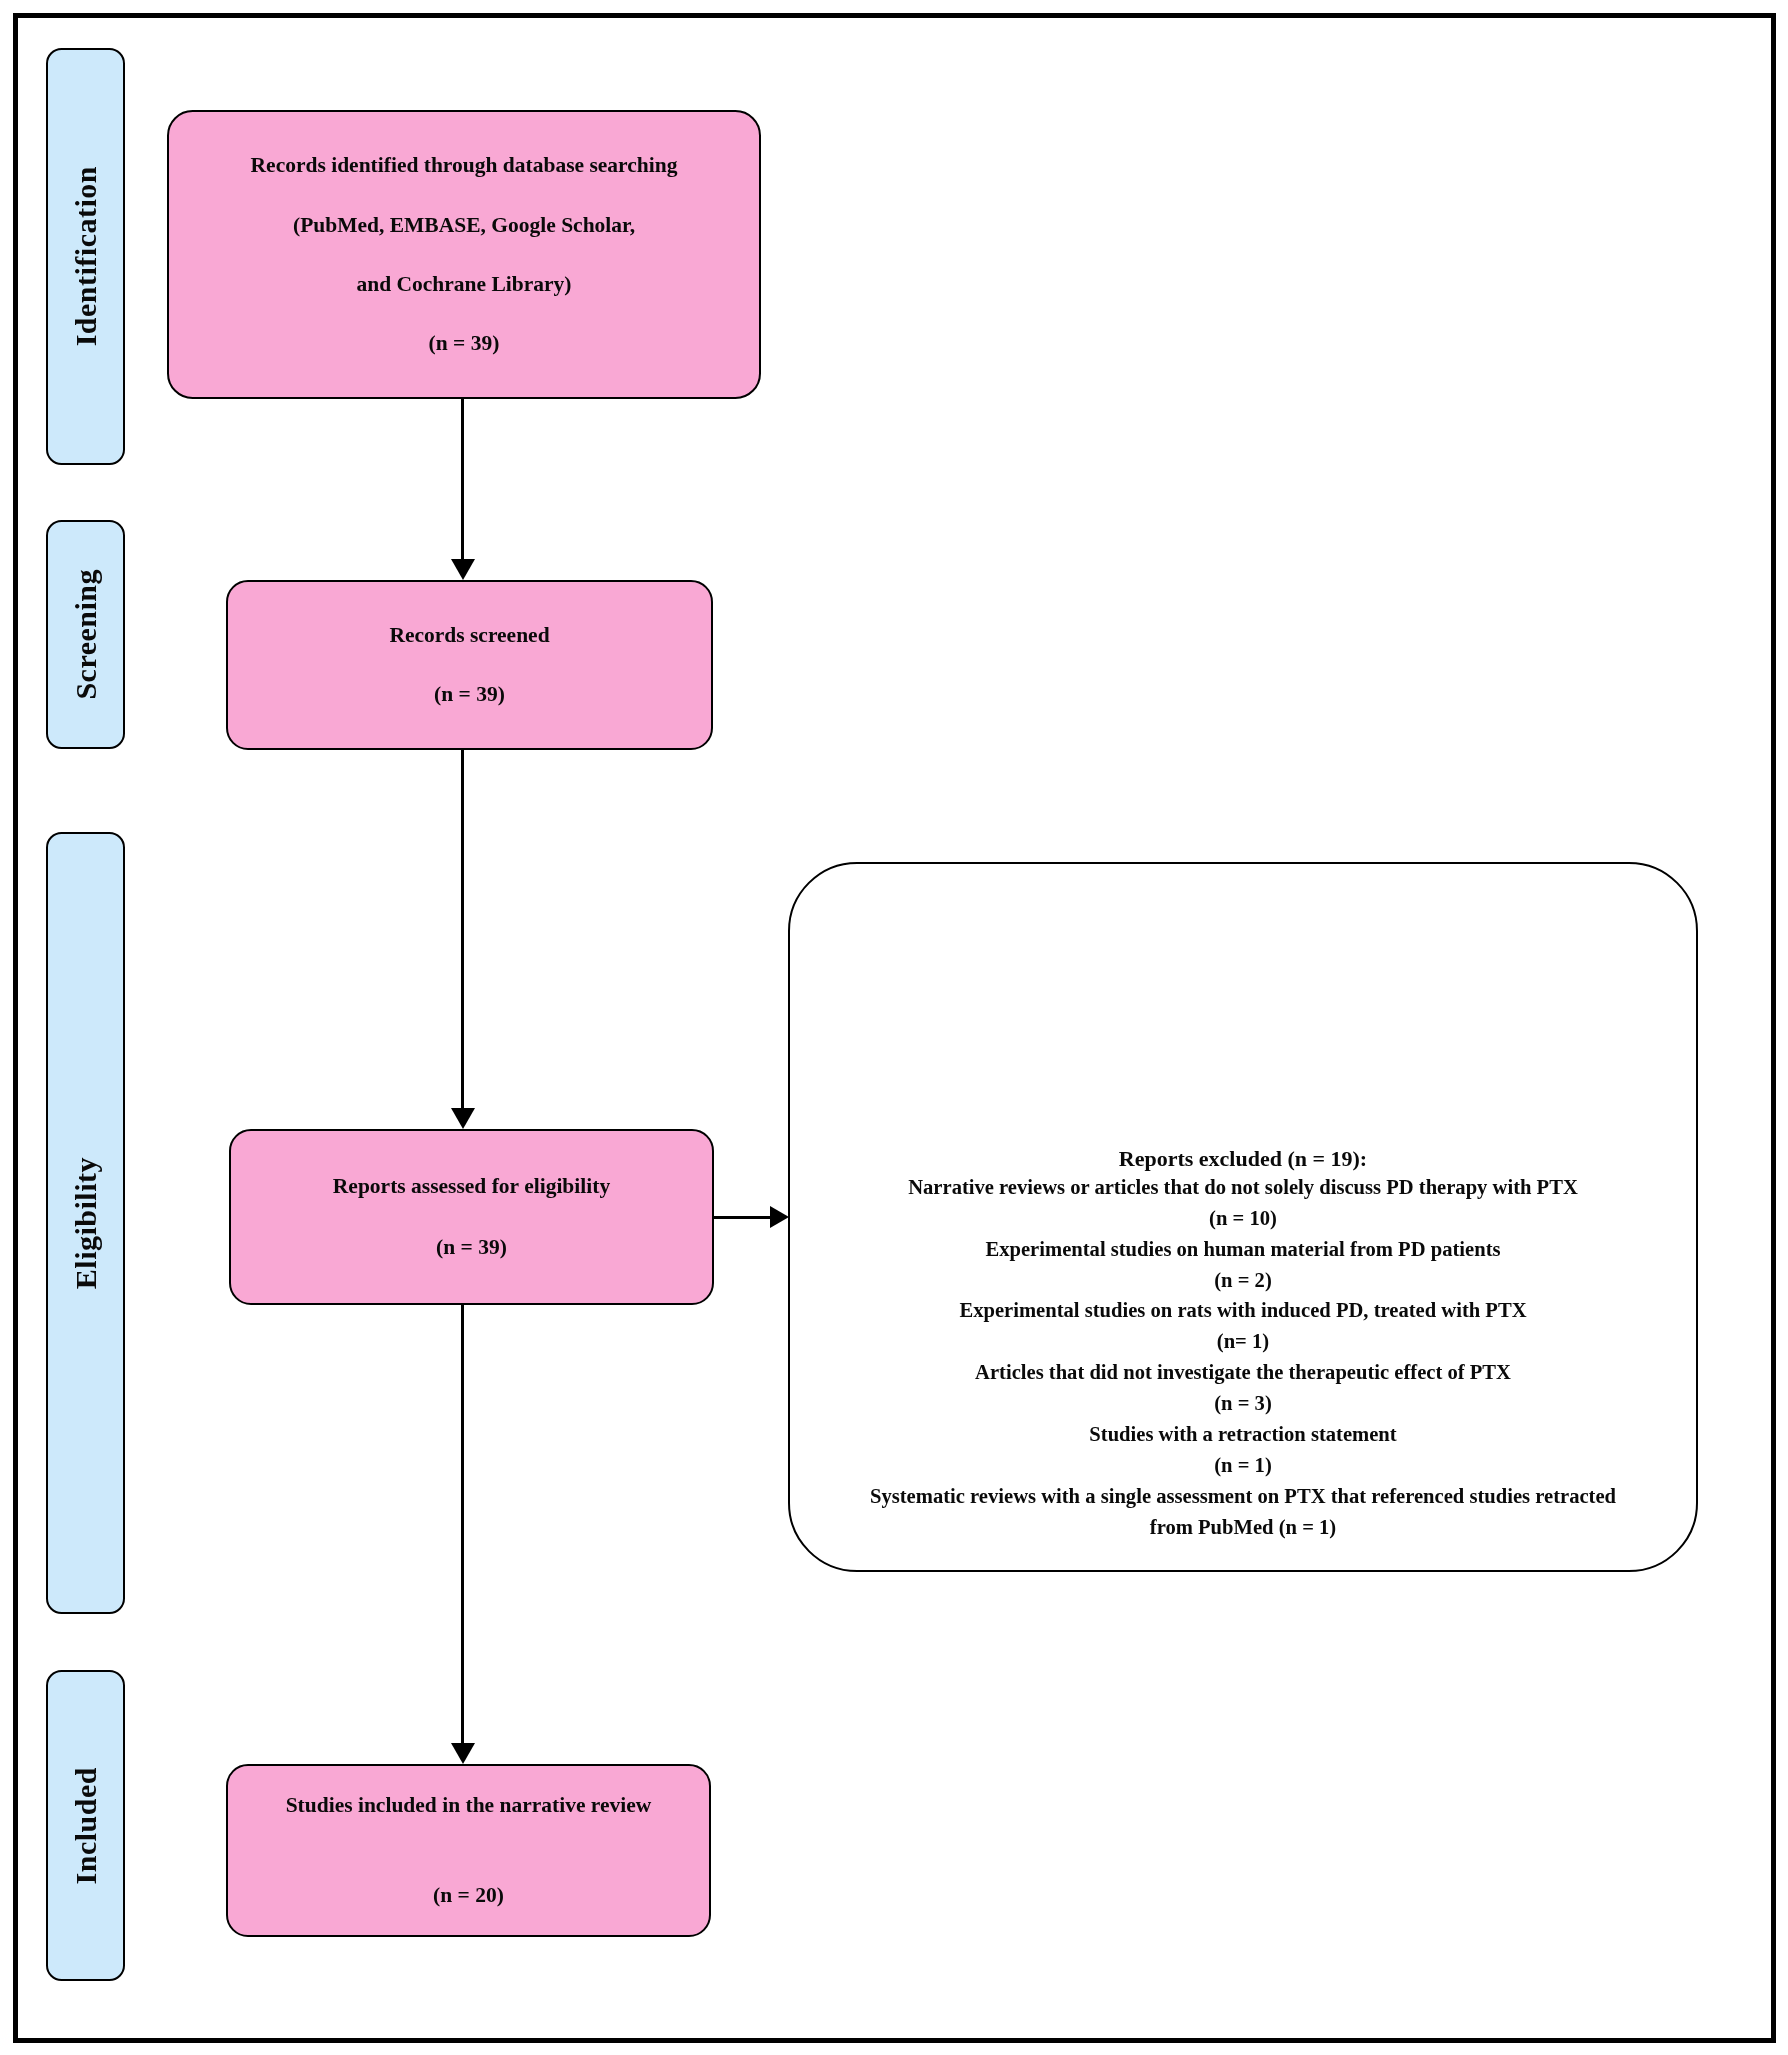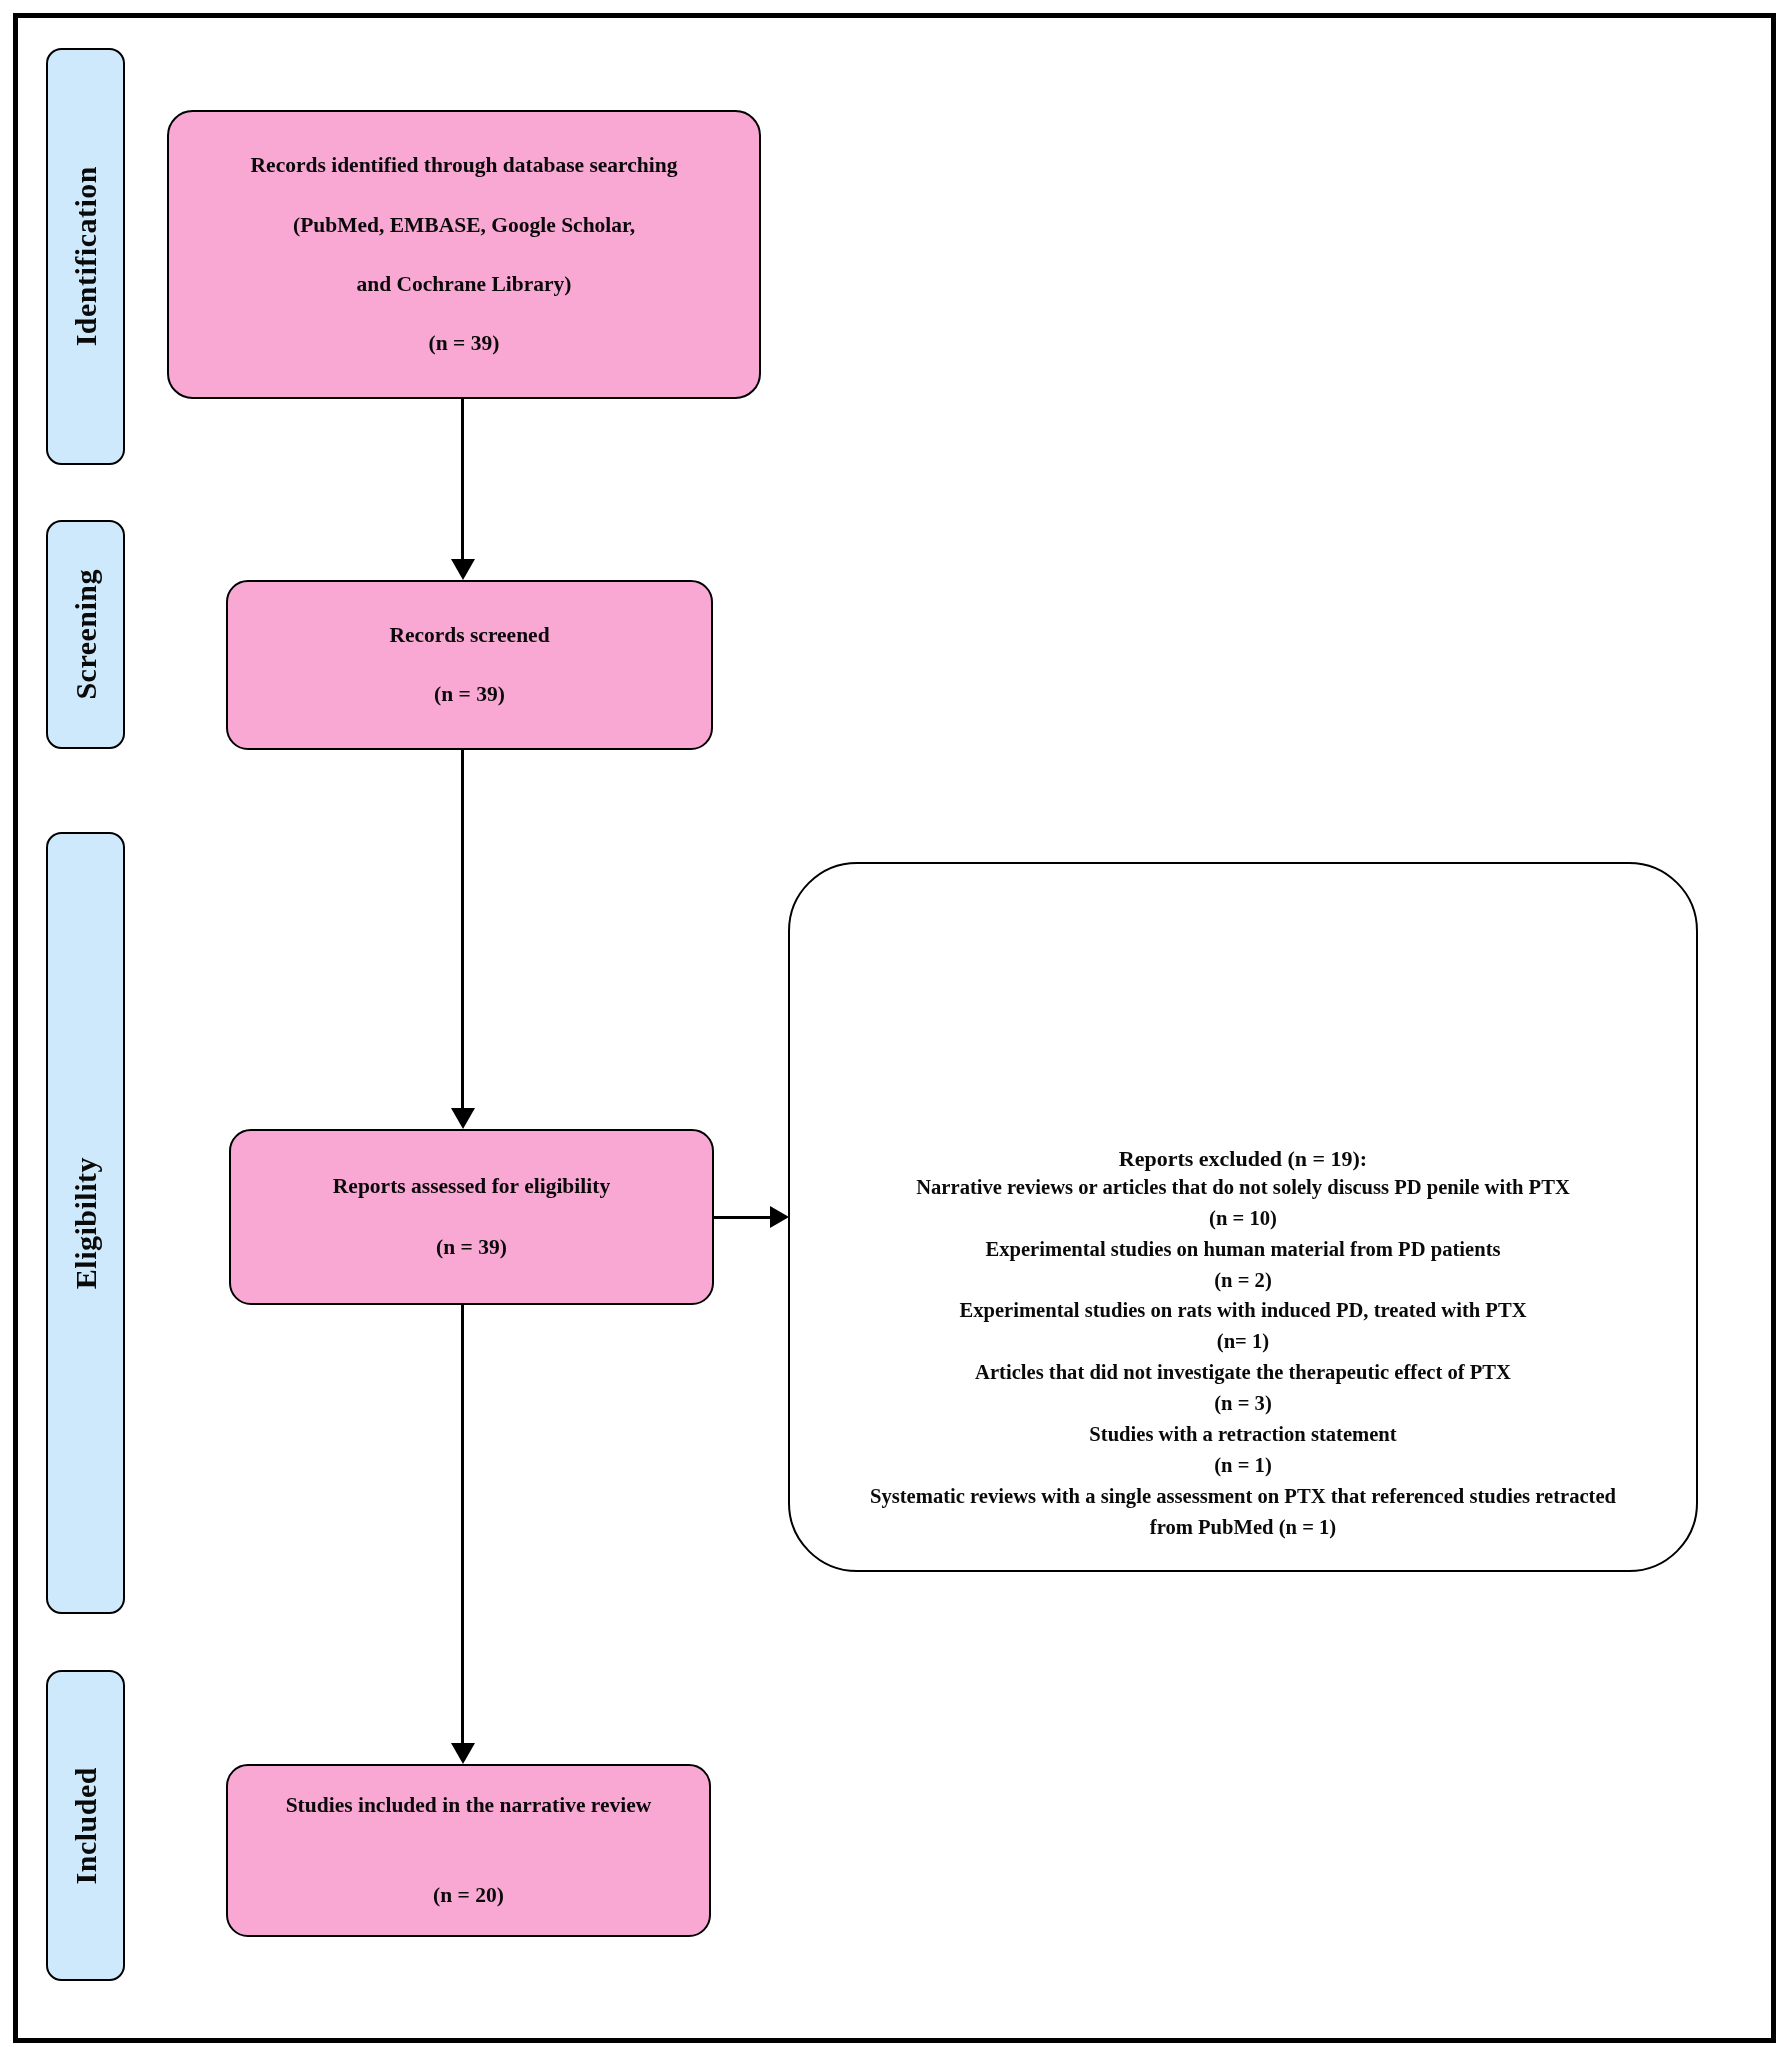--- a/index.html
+++ b/index.html
@@ -165,21 +165,21 @@
 
   <div>
     <div class="hline" style="left:714px; top:1216px; width:59px;"></div>
     <div class="head-right" style="left:770px; top:1206px;"></div>
   </div>
 
   <div class="excluded" style="left:788px; top:862px; width:910px; height:710px;">
     <div class="ex-title">Reports excluded (n = 19):</div>
 
     <div class="ex-item">
-      <div>Narrative reviews or articles that do not solely discuss PD penile with PTX</div>
+      <div>Narrative reviews or articles that do not solely discuss PD therapy with PTX</div>
       <div>(n = 10)</div>
     </div>
 
 
     <div class="ex-item">
       <div>Experimental studies on human material from PD patients</div>
       <div>(n = 2)</div>
     </div>
 
     <div class="ex-item">

